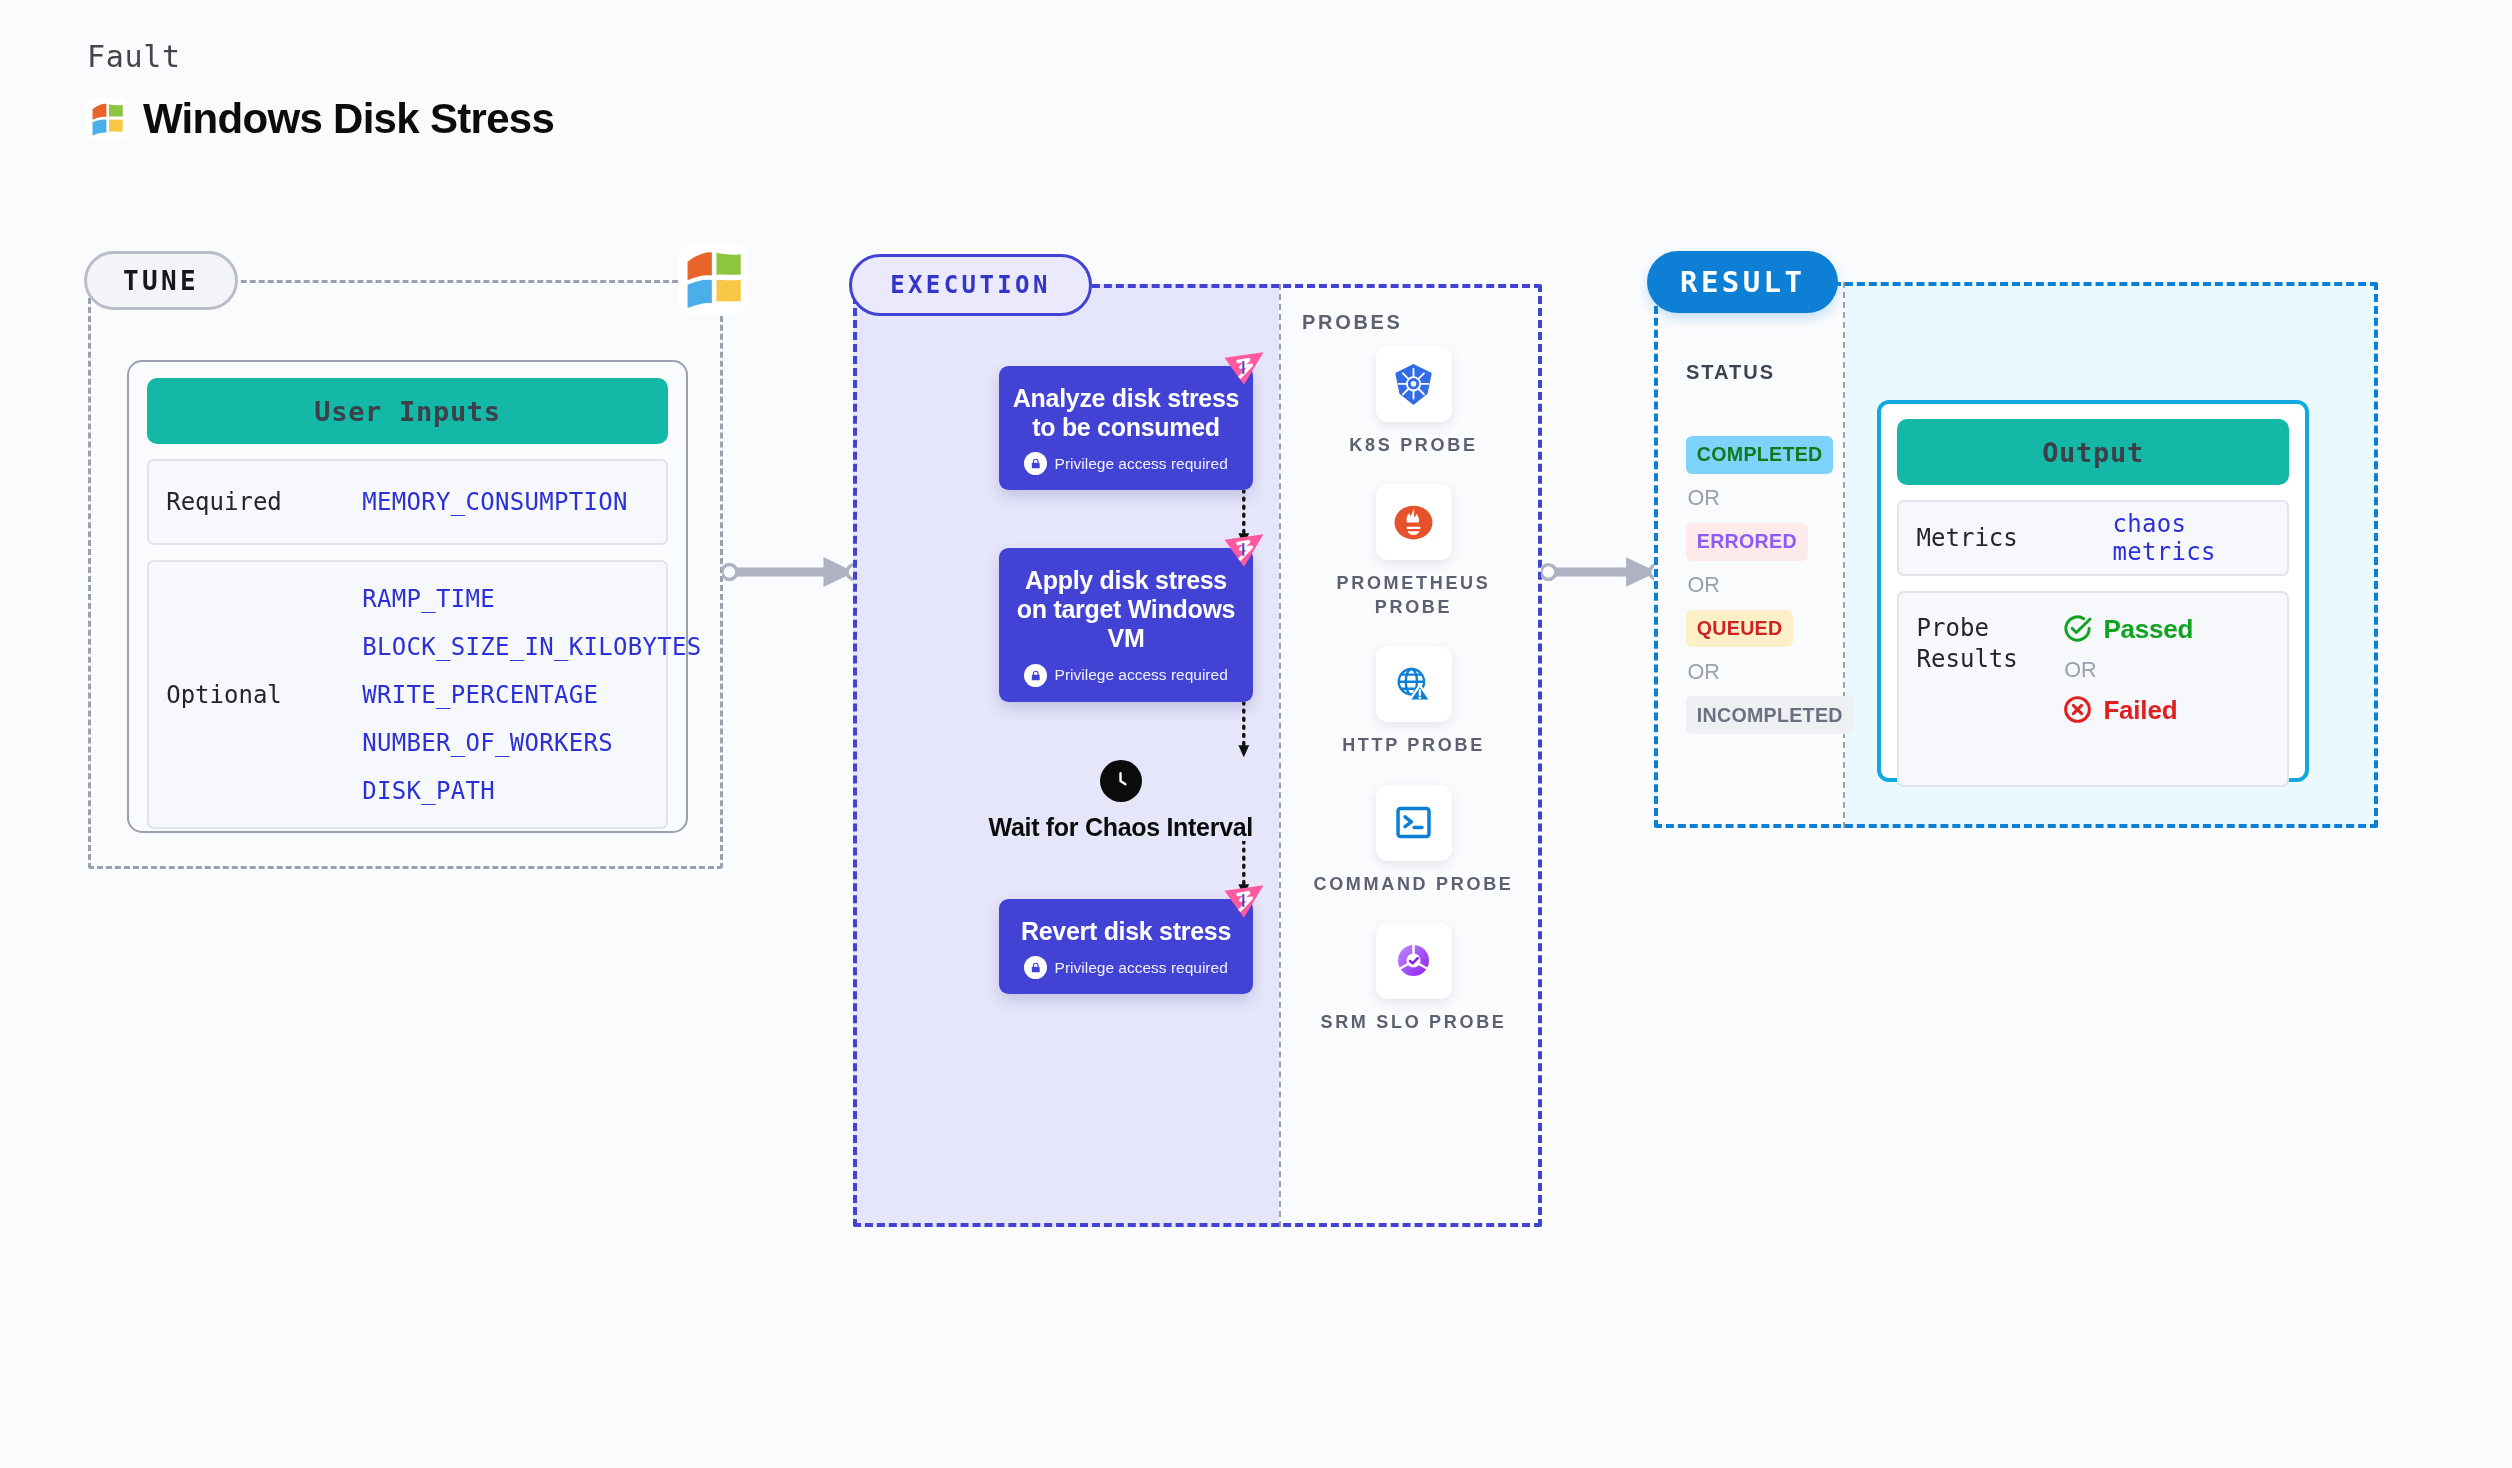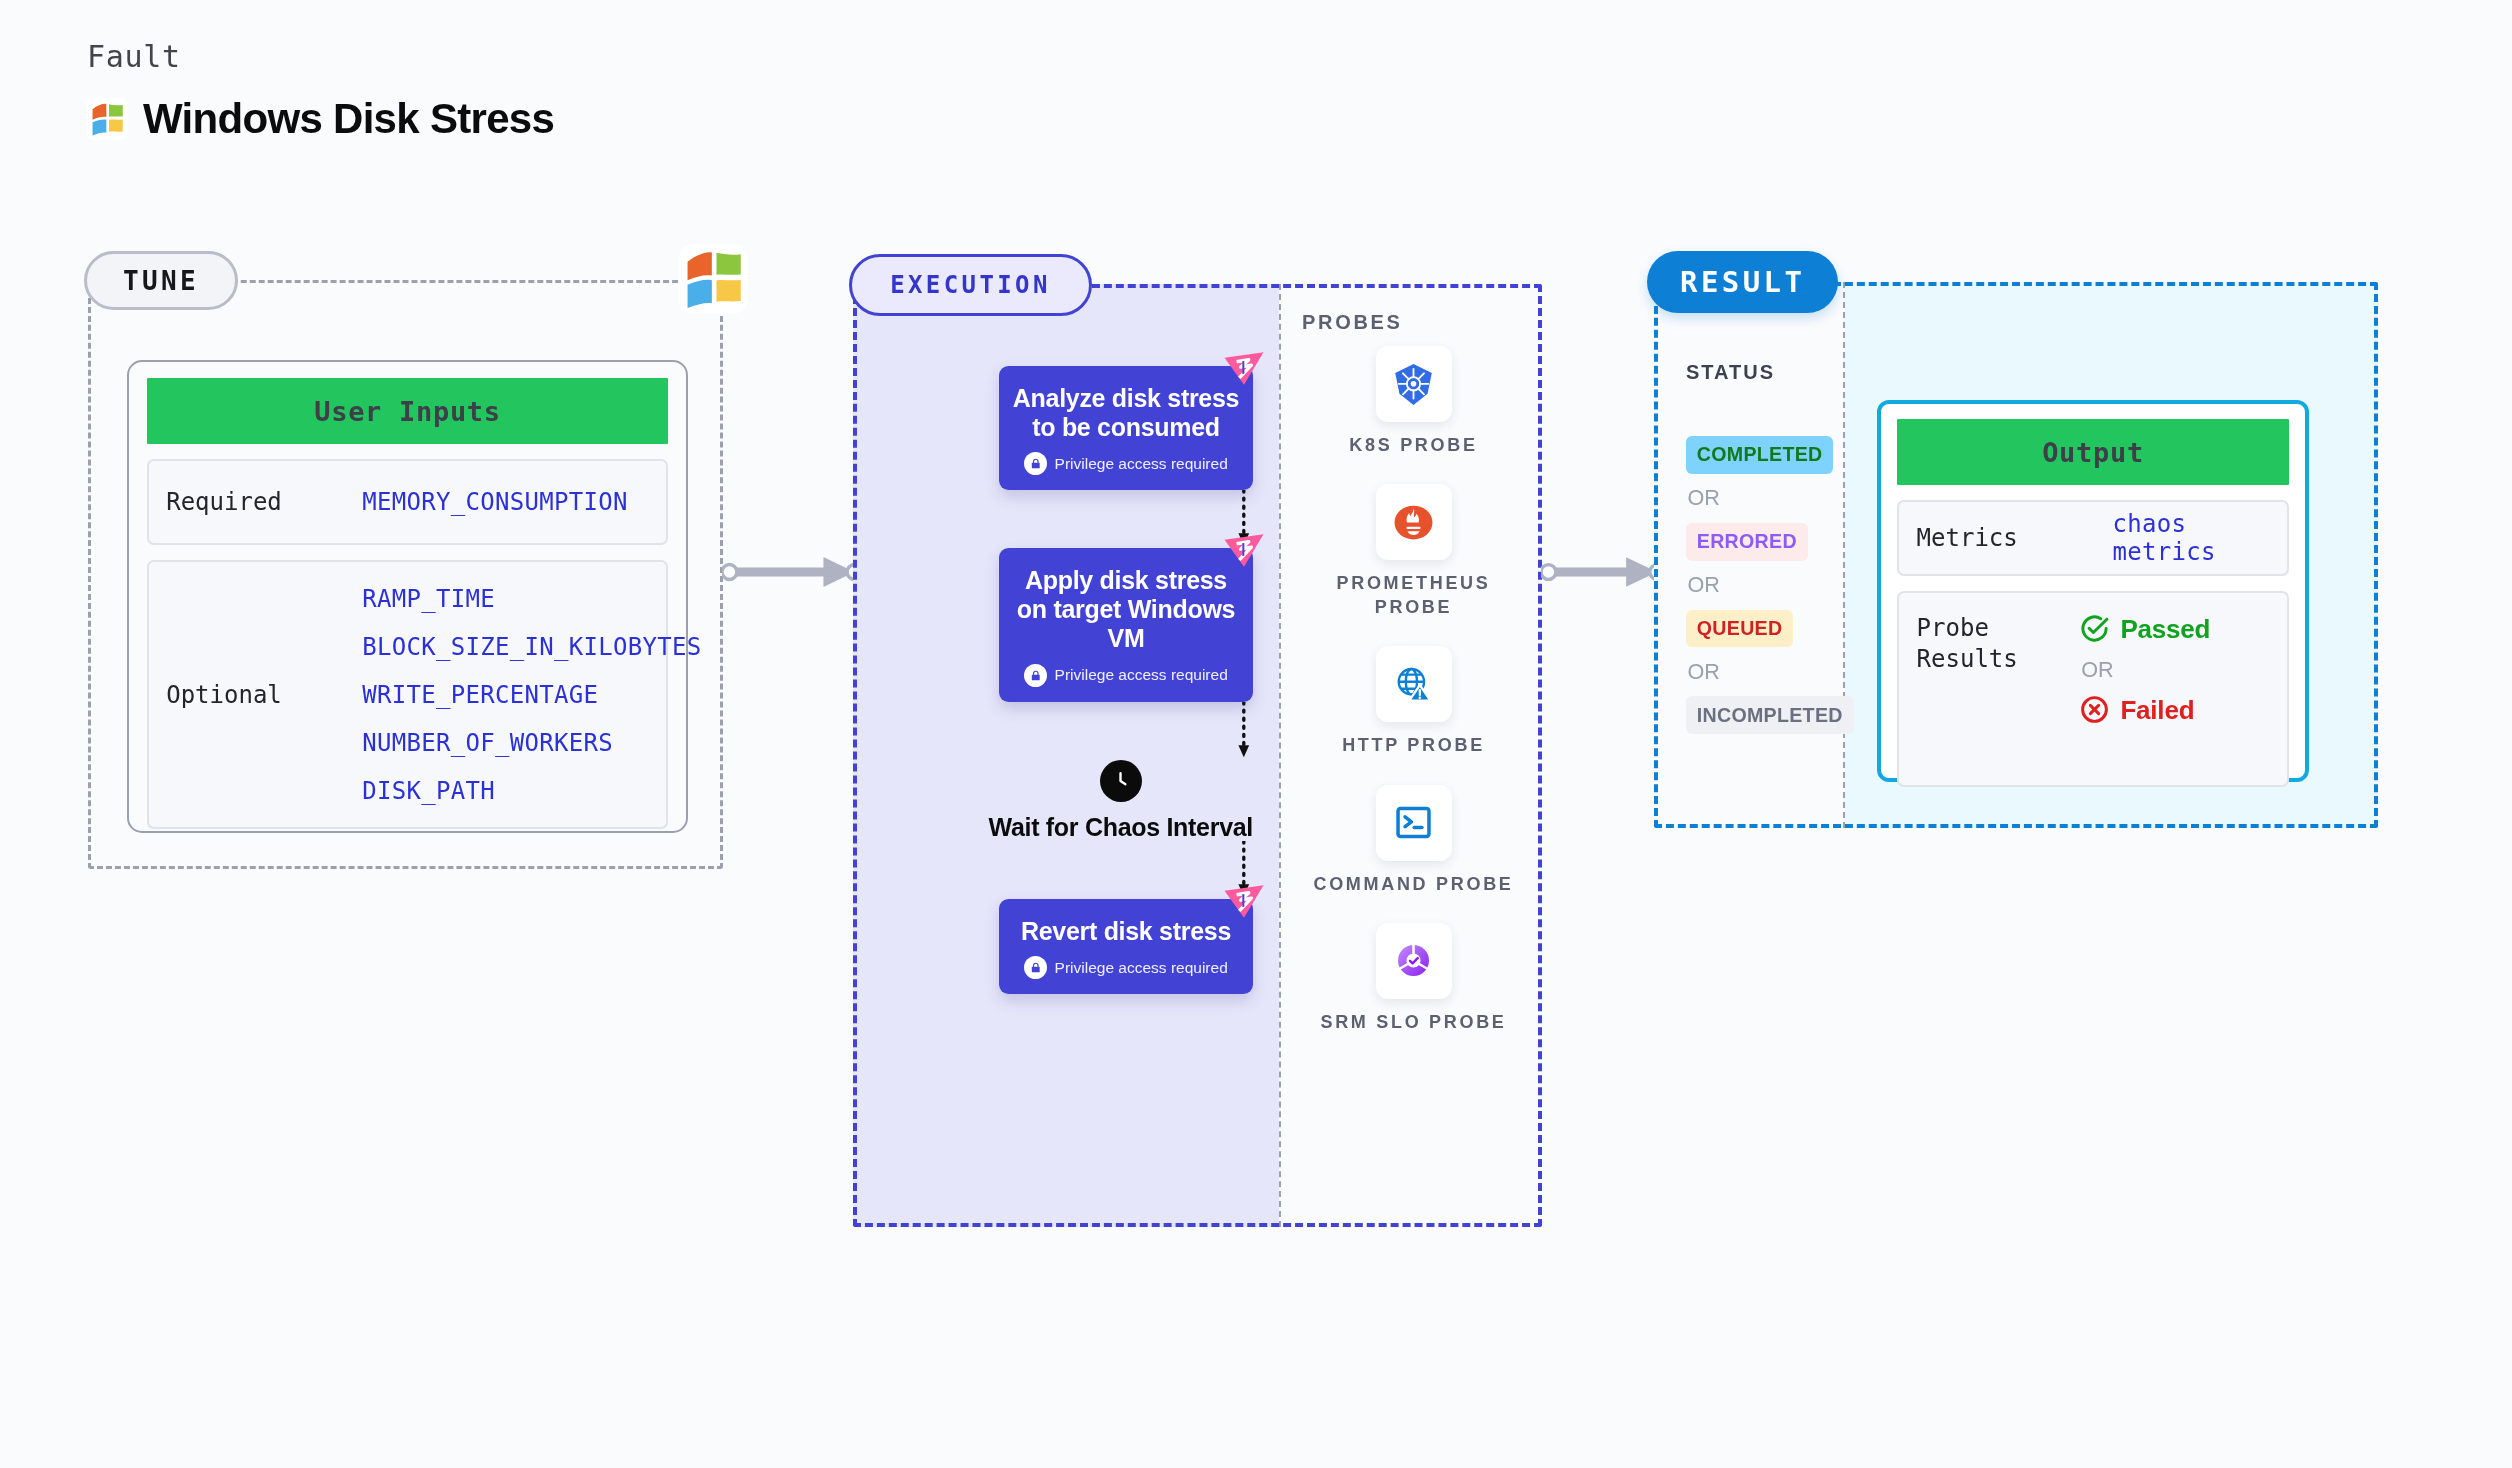--- a/index.html
+++ b/index.html
@@ -42,21 +42,21 @@
     background: #f3f4f8; border: 3.4px solid #b9bdc9; color: #16181d; font-size: 26px;
   }
   .win-badge { position: absolute; left: 676px; top: 242px; z-index: 7; }
 
   .inner-card {
     position: absolute; left: 39px; top: 80px; width: 561px; height: 473px;
     border: 2.7px solid #9aa0ae; border-radius: 15px; background: #fafbfd;
     padding: 16px 17.6px;
   }
   .section-head {
-    height: 66px; background: #22c55e; border-radius: 1px;
+    height: 66px; background: #14b8a6; border-radius: 10px;
     display: flex; align-items: center; justify-content: center;
     font-family: "DejaVu Sans Mono", monospace; font-size: 27px; color: #3d3f49; font-weight: 700;
     letter-spacing: 0.7px;
   }
   .io-block {
     margin-top: 15px; border: 2px solid #e1e3ea; border-radius: 6.8px; background: #f7f8fb;
     display: flex; align-items: center; padding: 12px 17.6px;
   }
   .io-label {
     width: 196px; flex: 0 0 196px;
@@ -134,21 +134,21 @@
   .status-col { position: absolute; left: 32px; top: 79px; width: 155px; }
   .status-heading { font-size: 20px; font-weight: 700; color: #3d4250; letter-spacing: 2px; }
   .badge { display: inline-block; border-radius: 6px; padding: 7.4px 10.8px; font-size: 19.6px; font-weight: 700; letter-spacing: 0.3px; }
   .or-txt { font-size: 21.6px; color: #9aa0ae; margin: 11.5px 0 11.5px 1.4px; }
 
   .output-card {
     position: absolute; left: 223px; top: 118px; width: 432px; height: 382px;
     border: 4px solid #12a8e0; border-radius: 12px; background: #fff; padding: 15px 16px;
   }
   #out-metrics { height: 76px; }
-  #out-probes { height: 196px; align-items: flex-start; padding-top: 20px; gap: 17px; }
+  #out-probes { height: 196px; align-items: flex-start; padding-top: 20px; }
   .pr-label { width: 145px; flex: 0 0 145px; font-family: "DejaVu Sans Mono", monospace; font-size: 24px; color: #23252c; line-height: 1.28; }
   .pr-vals { display: flex; flex-direction: column; gap: 4px; }
   .pr-row { display: flex; align-items: center; gap: 10.8px; }
   .pr-text { font-size: 26px; font-weight: 700; letter-spacing: -0.2px; }
 
   
   .connector { position: absolute; }
 </style>
 </head>
 <body>

